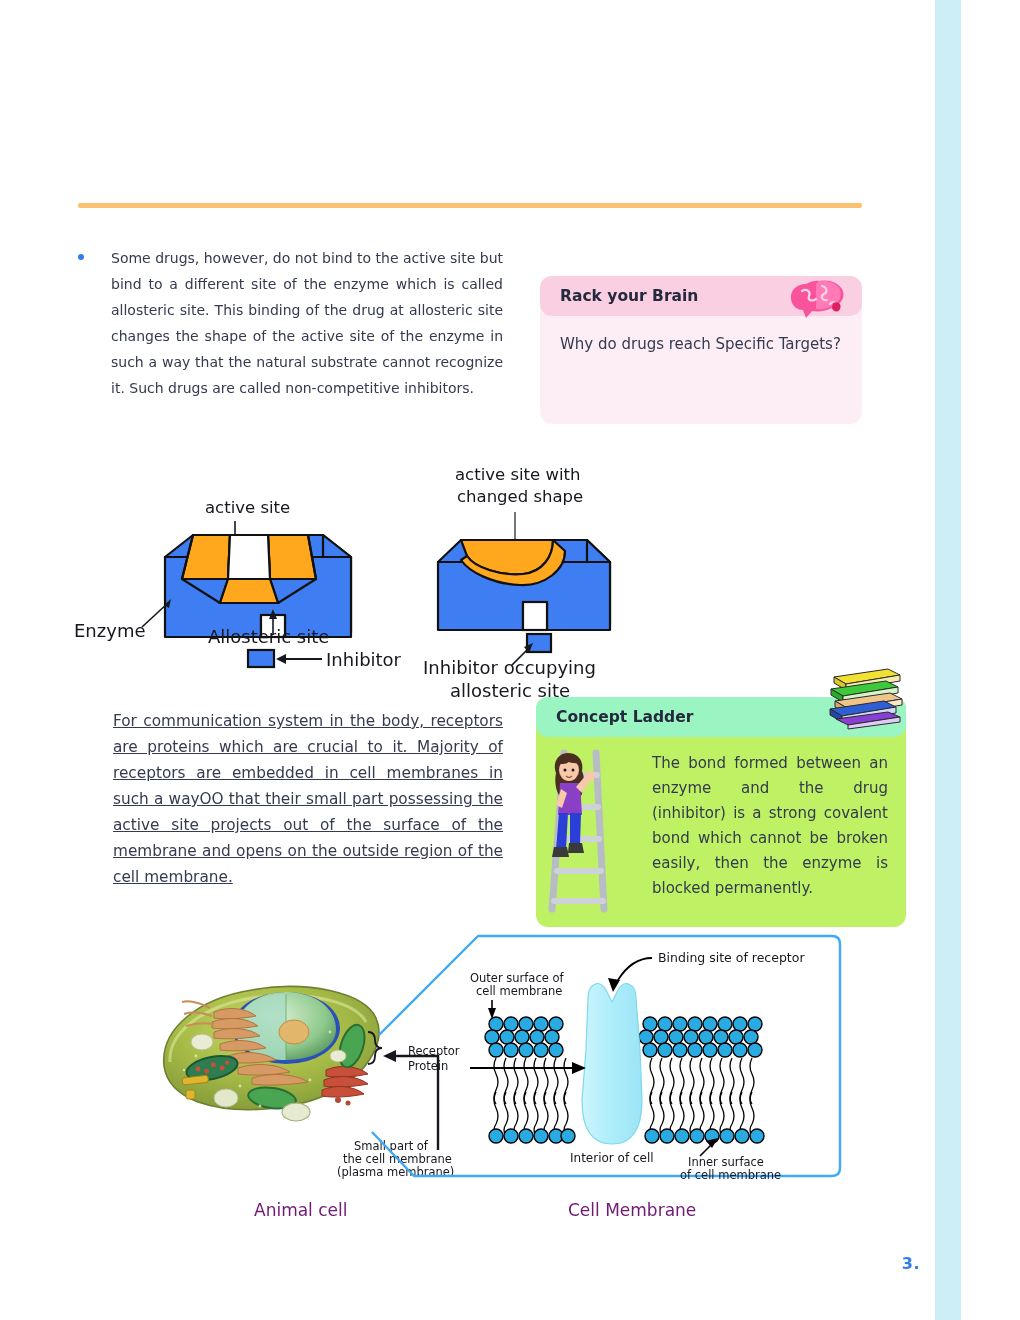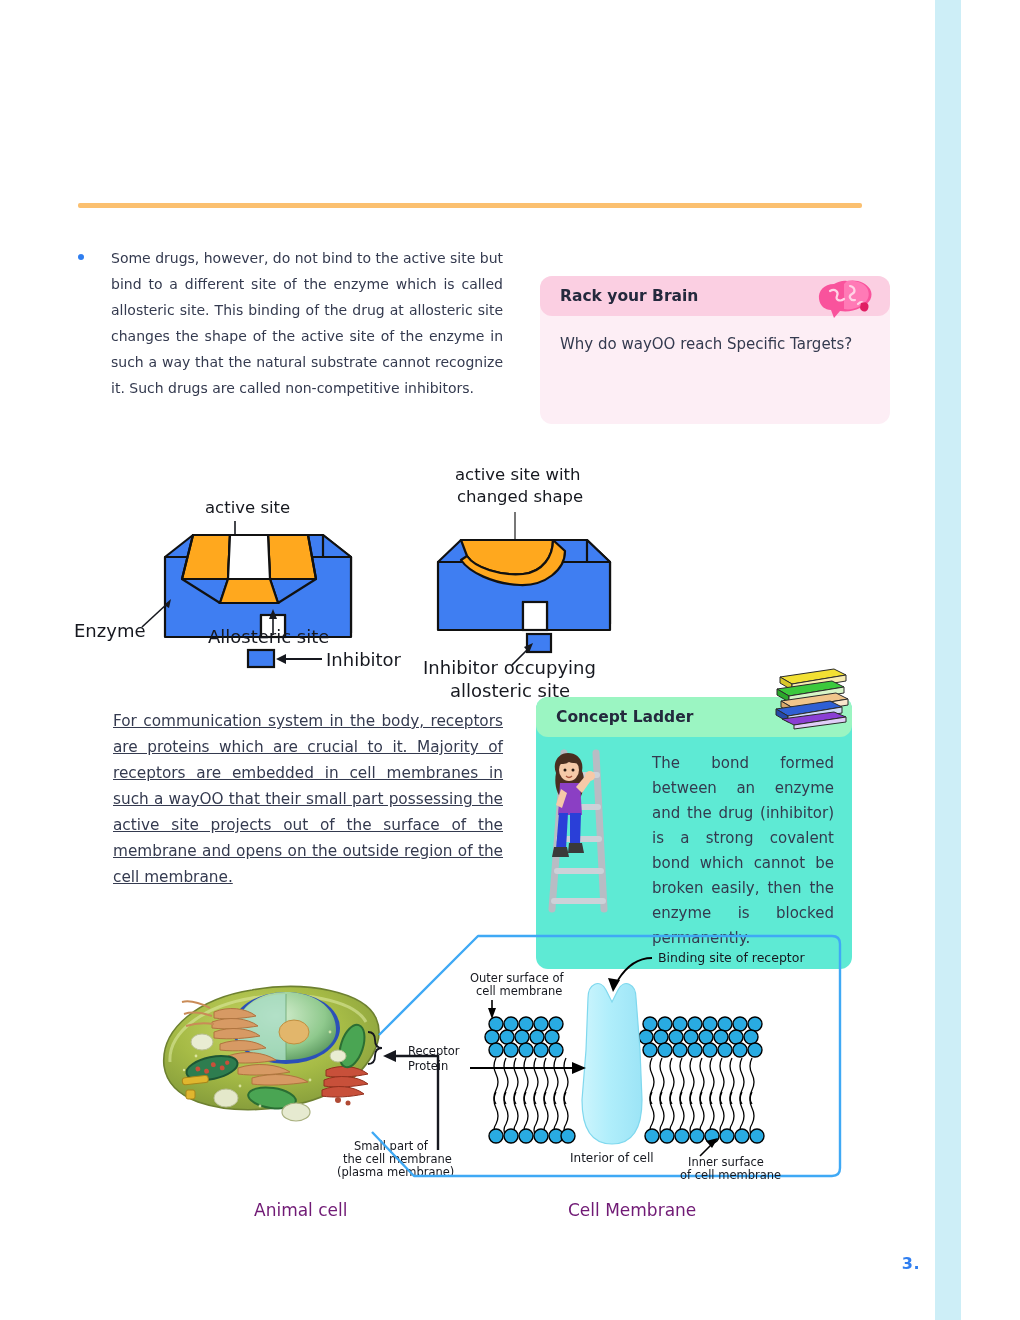--- a/index.html
+++ b/index.html
@@ -109,40 +109,40 @@
     font-size: 15px;
     line-height: 25px;
     text-align: justify;
     color: #343a4f;
   }
 
   
   #rack-your-brain {
     left: 540px;
     top: 276px;
-    width: 350px;
+    width: 322px;
     background: #fdeef5;
   }
   #rack-your-brain .callout-head { background: #fbcfe2; }
   #rack-your-brain .callout-body { padding-top: 16px; min-height: 72px; }
   .brain-icon {
     position: absolute;
     right: 12px;
     top: 2px;
     width: 64px;
     height: 46px;
     z-index: 3;
   }
 
   
   #concept-ladder {
     left: 536px;
     top: 697px;
-    width: 316px;
-    background: #5eead4;
+    width: 370px;
+    background: #bef264;
   }
   #concept-ladder .callout-head { background: #9bf5c2; }
   #concept-ladder .callout-body {
     padding: 14px 18px 18px 116px;
     min-height: 158px;
   }
   .books-icon {
     position: absolute;
     right: 2px;
     top: -32px;
@@ -201,21 +201,21 @@
       <path d="M20 6 C10 6 4 13 5 21 C6 28 11 32 17 32 L20 40 L26 33 C33 34 40 33 46 30 C56 26 60 18 56 11 C52 4 42 1 33 3 C29 2 24 4 20 6 Z" fill="#f9539c"></path>
       <path d="M33 3 C40 2 49 4 53 10 C57 17 54 24 46 28 C41 31 35 32 30 31 L30 6 Z" fill="#ff7ab6"></path>
       <g stroke="#ffd4e6" stroke-width="2.2" fill="none" stroke-linecap="round">
         <path d="M16 13 C21 10 25 14 23 18 C21 22 26 24 30 21"></path>
         <path d="M36 8 C41 9 42 14 38 16 C34 18 36 23 41 22"></path>
         <path d="M44 26 C47 23 50 24 51 27"></path>
       </g>
       <path d="M47 25 C52 23 56 26 54 31 C52 35 47 34 46 30 Z" fill="#e01f63"></path>
     </svg>
   </span>
-  <div class="callout-body">Why do wayOO reach Specific Targets?</div>
+  <div class="callout-body">Why do drugs reach Specific Targets?</div>
 </div>
 
 <div class="fig" id="enzyme-figure-left">
   <svg viewBox="0 0 350 230" width="350" height="230">
 
     <text class="dlabel" x="145" y="58" font-size="16.5">active site</text>
     <line x1="175" y1="66" x2="175" y2="94" stroke="#16181f" stroke-width="1.6"></line>
     <polygon points="175,101 171,91 179,91" fill="#16181f"></polygon>
 
     <polygon points="105,102 133,80 263,80 291,102" fill="#3f7ef2" stroke="#111" stroke-width="2.2" stroke-linejoin="round"></polygon>

